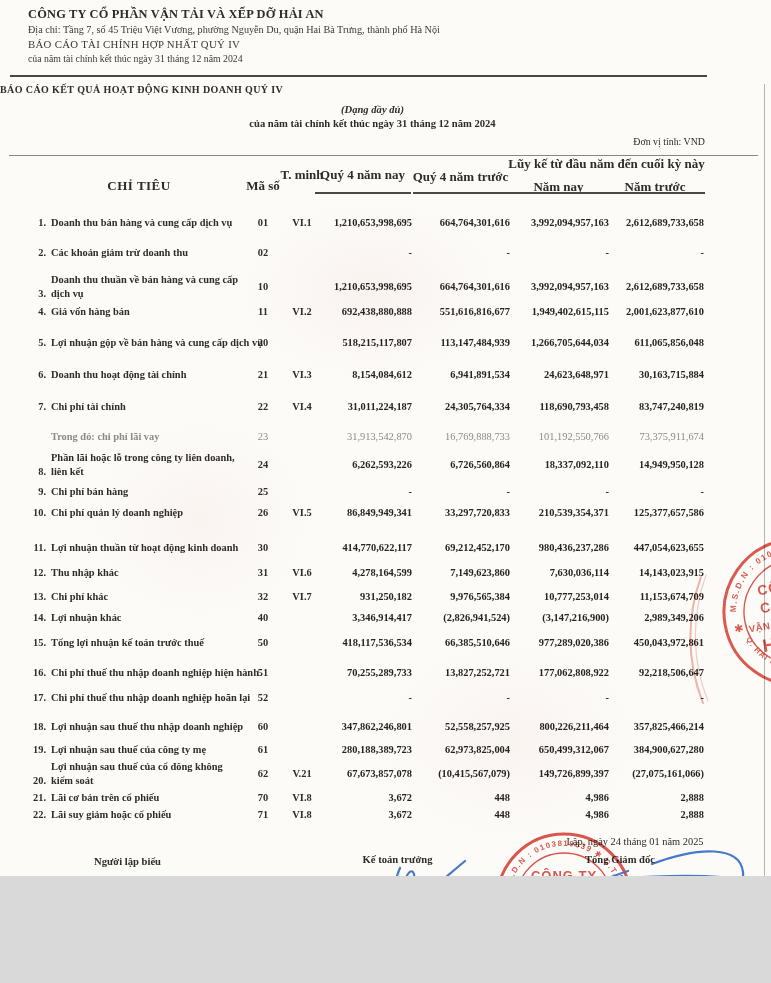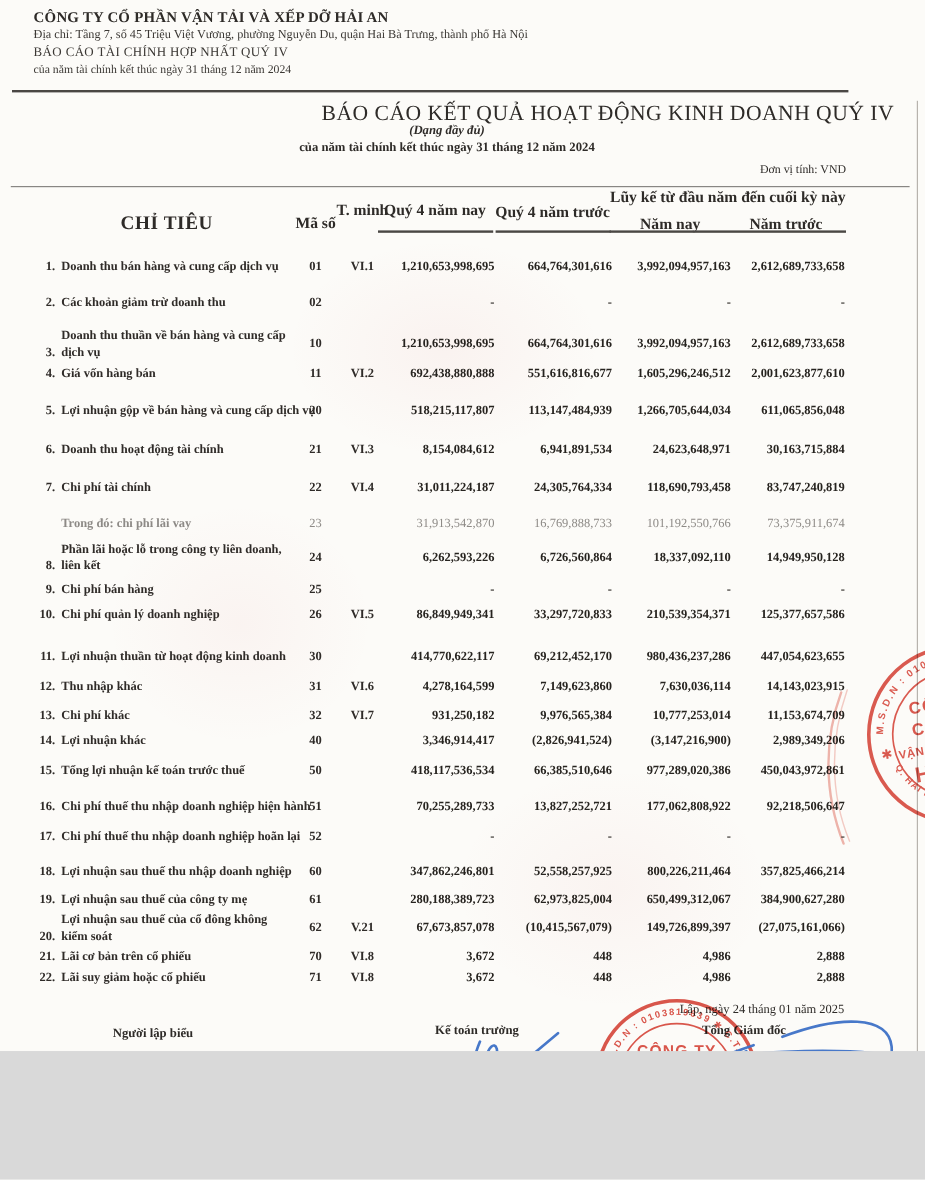--- a/index.html
+++ b/index.html
@@ -7,27 +7,27 @@
         font-family:"Liberation Serif","DejaVu Serif",serif;color:#2e2b28;padding-left:16px;}
   .abs{position:absolute;}
   .blotch{position:absolute;border-radius:50%;pointer-events:none;}
   
   .lh1{left:28px;top:7px;font-size:12.4px;font-weight:700;letter-spacing:.2px;}
   .lh2{left:28px;top:24px;font-size:10.2px;color:#3b3834;}
   .lh3{left:28px;top:38px;font-size:10.8px;color:#3b3834;letter-spacing:.3px;}
   .lh4{left:28px;top:53px;font-size:9.8px;color:#3b3834;}
   .rule{position:absolute;background:#4a4744;}
   
-  .t1{left:0;top:84px;width:745px;text-align:right;font-size:18px;font-weight:400;letter-spacing:.4px;}
+  .t1{left:0;top:84px;width:745px;text-align:left;font-size:10px;font-weight:700;letter-spacing:.4px;}
   .t2{left:0;top:104px;width:745px;text-align:center;font-size:10.6px;font-weight:700;font-style:italic;}
   .t3{left:0;top:118px;width:745px;text-align:center;font-size:10.6px;font-weight:700;}
   .unit{left:520px;top:136px;width:185px;text-align:right;font-size:9.9px;}
   
   .th{position:absolute;font-size:13px;font-weight:700;text-align:center;color:#2e2b28;}
-  .h-chitieu{left:30px;top:178px;width:218px;letter-spacing:.5px;font-size:16px;}
+  .h-chitieu{left:30px;top:178px;width:218px;letter-spacing:.5px;font-size:13px;}
   .h-code{left:243px;top:178px;width:40px;}
   .h-note{left:279px;top:167px;width:46px;}
   .h-q4now{left:313px;top:167px;width:99px;}
   .h-q4prev{left:411px;top:169px;width:99px;}
   .h-luyke{left:508px;top:156px;width:197px;}
   .h-namnay{left:508px;top:179px;width:101px;}
   .h-namtruoc{left:606px;top:179px;width:98px;}
   
   .row{position:absolute;left:0;width:771px;}
   .cell{position:absolute;top:50%;transform:translateY(-50%);font-size:10.4px;font-weight:700;color:#2f2b28;line-height:1.3;}
@@ -124,21 +124,21 @@
   </div>
   <div class="row" style="top:303px;height:18px;">
     <span class="cell c-label">
         <b class="no">4.</b>
         <b class="lt">Giá vốn hàng bán</b>
       </span>
     <span class="cell c-code">11</span>
     <span class="cell c-note">VI.2</span>
     <span class="cell c-v1 num">692,438,880,888</span>
     <span class="cell c-v2 num">551,616,816,677</span>
-    <span class="cell c-v3 num">1,605,296,246,512</span>
+    <span class="cell c-v3 num">1,949,402,615,115</span>
     <span class="cell c-v4 num">2,001,623,877,610</span>
   </div>
   <div class="row" style="top:334px;height:18px;">
     <span class="cell c-label">
         <b class="no">5.</b>
         <b class="lt">Lợi nhuận gộp về bán hàng và cung cấp dịch vụ</b>
       </span>
     <span class="cell c-code">20</span>
     <span class="cell c-note"></span>
     <span class="cell c-v1 num">518,215,117,807</span>

